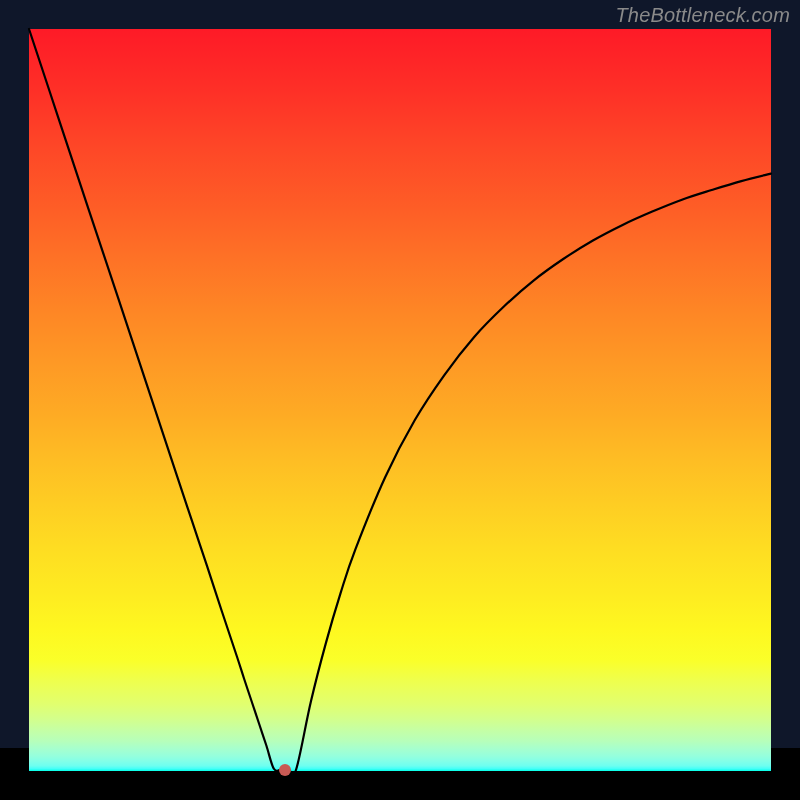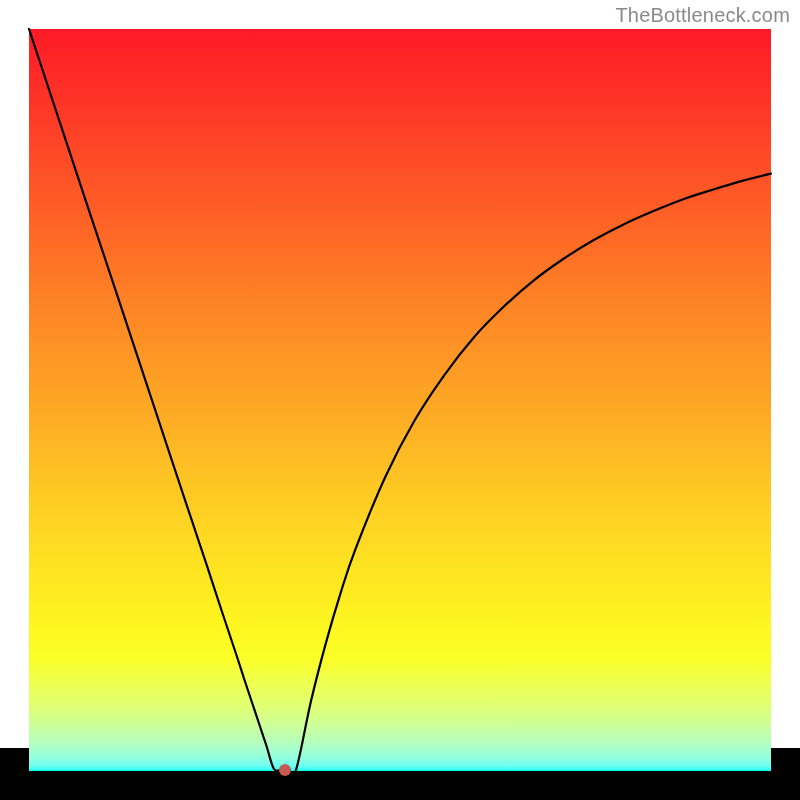--- a/index.html
+++ b/index.html
@@ -7,21 +7,22 @@
     padding: 0;
     width: 800px;
     height: 800px;
     background: #000;
     overflow: hidden;
   }
   .frame {
     position: relative;
     width: 800px;
     height: 748px;
-    background: #ffffff;
+    background: #0f172a;
+    font-style: italic;
   }
   .plot {
     position: absolute;
     left: 29px;
     top: 29px;
     width: 742px;
     height: 742px;
     background: linear-gradient(
       to bottom,
       #fe1a27 0%,

